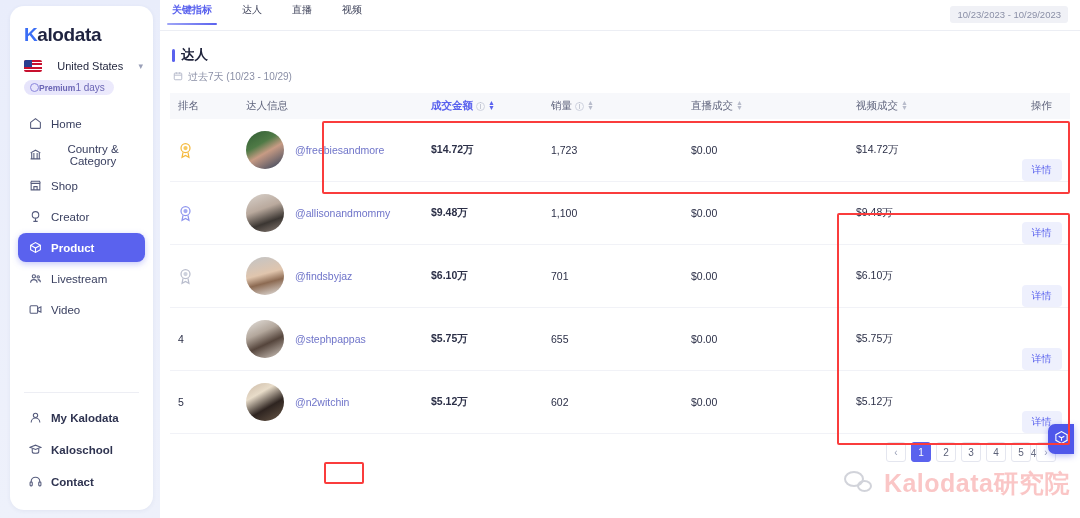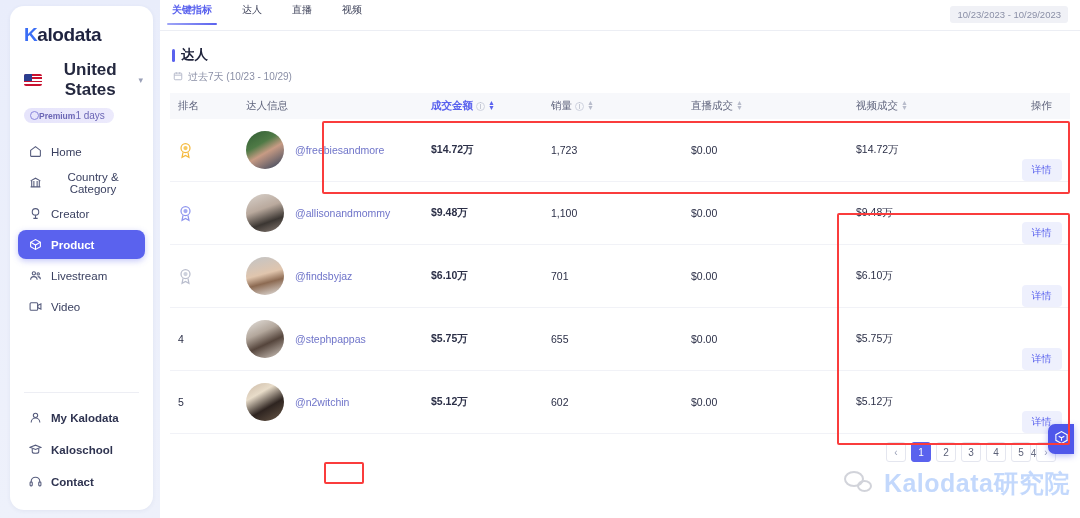--- a/index.html
+++ b/index.html
@@ -28,21 +28,21 @@
   .logo { padding: 18px 0 12px 14px; display: flex; align-items: center; }
   .logo-text { font-size: 19px; font-weight: 700; letter-spacing: -.4px; color: #1f2340; }
   .logo-k { color: #3b6ef5; }
   .country {
     display: flex; align-items: center; gap: 6px;
     padding: 2px 10px 2px 14px; cursor: pointer;
   }
   .flag { width: 18px; height: 12px; border-radius: 2px; position: relative; overflow: hidden; flex: 0 0 18px;
           background: repeating-linear-gradient(180deg,#c8102e 0 1.7px,#fff 1.7px 3.4px); }
   .flag::after { content: ""; position: absolute; left: 0; top: 0; width: 8px; height: 7px; background: #2a3d8f; }
-  .country-name { font-size: 17px; font-weight: 700; color: #24283f; flex: 1; }
+  .country-name { font-size: 11px; font-weight: 400; color: #24283f; flex: 1; }
   .chev { color: #9aa0b8; font-size: 9px; }
   .premium {
     margin: 6px 0 0 14px; display: inline-flex; align-items: center; gap: 0;
     background: linear-gradient(90deg,#e6e4fb,#eceafc);
     border-radius: 9px; padding: 2px 9px 2px 6px; width: fit-content;
   }
   .premium-icon { width: 9px; height: 9px; border-radius: 50%; border: 1.4px solid #8b87dc; }
   .premium-text { font-size: 8.5px; color: #6b66b5; font-weight: 600; }
   .premium-days { font-size: 10px; color: #6b66b5; }
   .nav { margin-top: 14px; display: flex; flex-direction: column; gap: 2px; padding: 0 8px; }
@@ -127,21 +127,21 @@
   #anno-row1 { left: 162px; top: 121px; width: 748px; height: 73px; }
   #anno-cols { left: 677px; top: 213px; width: 233px; height: 232px; }
   #anno-count { left: 164px; top: 462px; width: 40px; height: 22px; }
 
   
   .watermark {
     position: absolute; right: 10px; bottom: 18px; z-index: 30;
     display: flex; align-items: center; gap: 6px; pointer-events: none;
     opacity: .30;
   }
-  .wm-text { font-size: 25px; font-weight: 700; color: #3b82f6; letter-spacing: .5px; white-space: nowrap; }
+  .wm-text { font-size: 25px; font-weight: 700; color: #ef4444; letter-spacing: .5px; white-space: nowrap; }
   .wechat { width: 34px; height: 26px; position: relative; }
   .wechat .b1, .wechat .b2 { position: absolute; border: 2px solid #6b7086; border-radius: 50%; }
   .wechat .b1 { width: 20px; height: 16px; left: 0; top: 0; }
   .wechat .b2 { width: 15px; height: 12px; left: 13px; top: 9px; background: transparent; }
 
   .fab {
     position: absolute; right: 6px; top: 424px; width: 26px; height: 30px;
     background: #4f57ea; border-radius: 7px 0 0 7px;
     display: flex; align-items: center; justify-content: center; z-index: 35; cursor: pointer;
     box-shadow: 0 2px 6px rgba(79,87,234,.4);
@@ -180,20 +180,28 @@
           </span>
           <span>Home</span>
         </div>
         <div class="nav-item">
           <span class="ico">
             <svg width="13" height="13" viewBox="0 0 24 24" fill="none" stroke="currentColor" stroke-width="2">
                 <path d="M3 9l9-5 9 5M5 9v10M19 9v10M9 9v10M15 9v10M3 20h18"></path>
               </svg>
           </span>
           <span>Country &amp; Category</span>
+        </div>
+        <div class="nav-item">
+          <span class="ico">
+            <svg width="13" height="13" viewBox="0 0 24 24" fill="none" stroke="currentColor" stroke-width="2">
+                <path d="M3 8l1.5-4h15L21 8M4 8v12h16V8M4 8h16M9 20v-6h6v6"></path>
+              </svg>
+          </span>
+          <span>Shop</span>
         </div>
         <div class="nav-item">
           <span class="ico">
             <svg width="13" height="13" viewBox="0 0 24 24" fill="none" stroke="currentColor" stroke-width="2">
                 <circle cx="12" cy="9" r="6"></circle>
                 <path d="M12 15v6M8 21h8"></path>
               </svg>
           </span>
           <span>Creator</span>
         </div>

